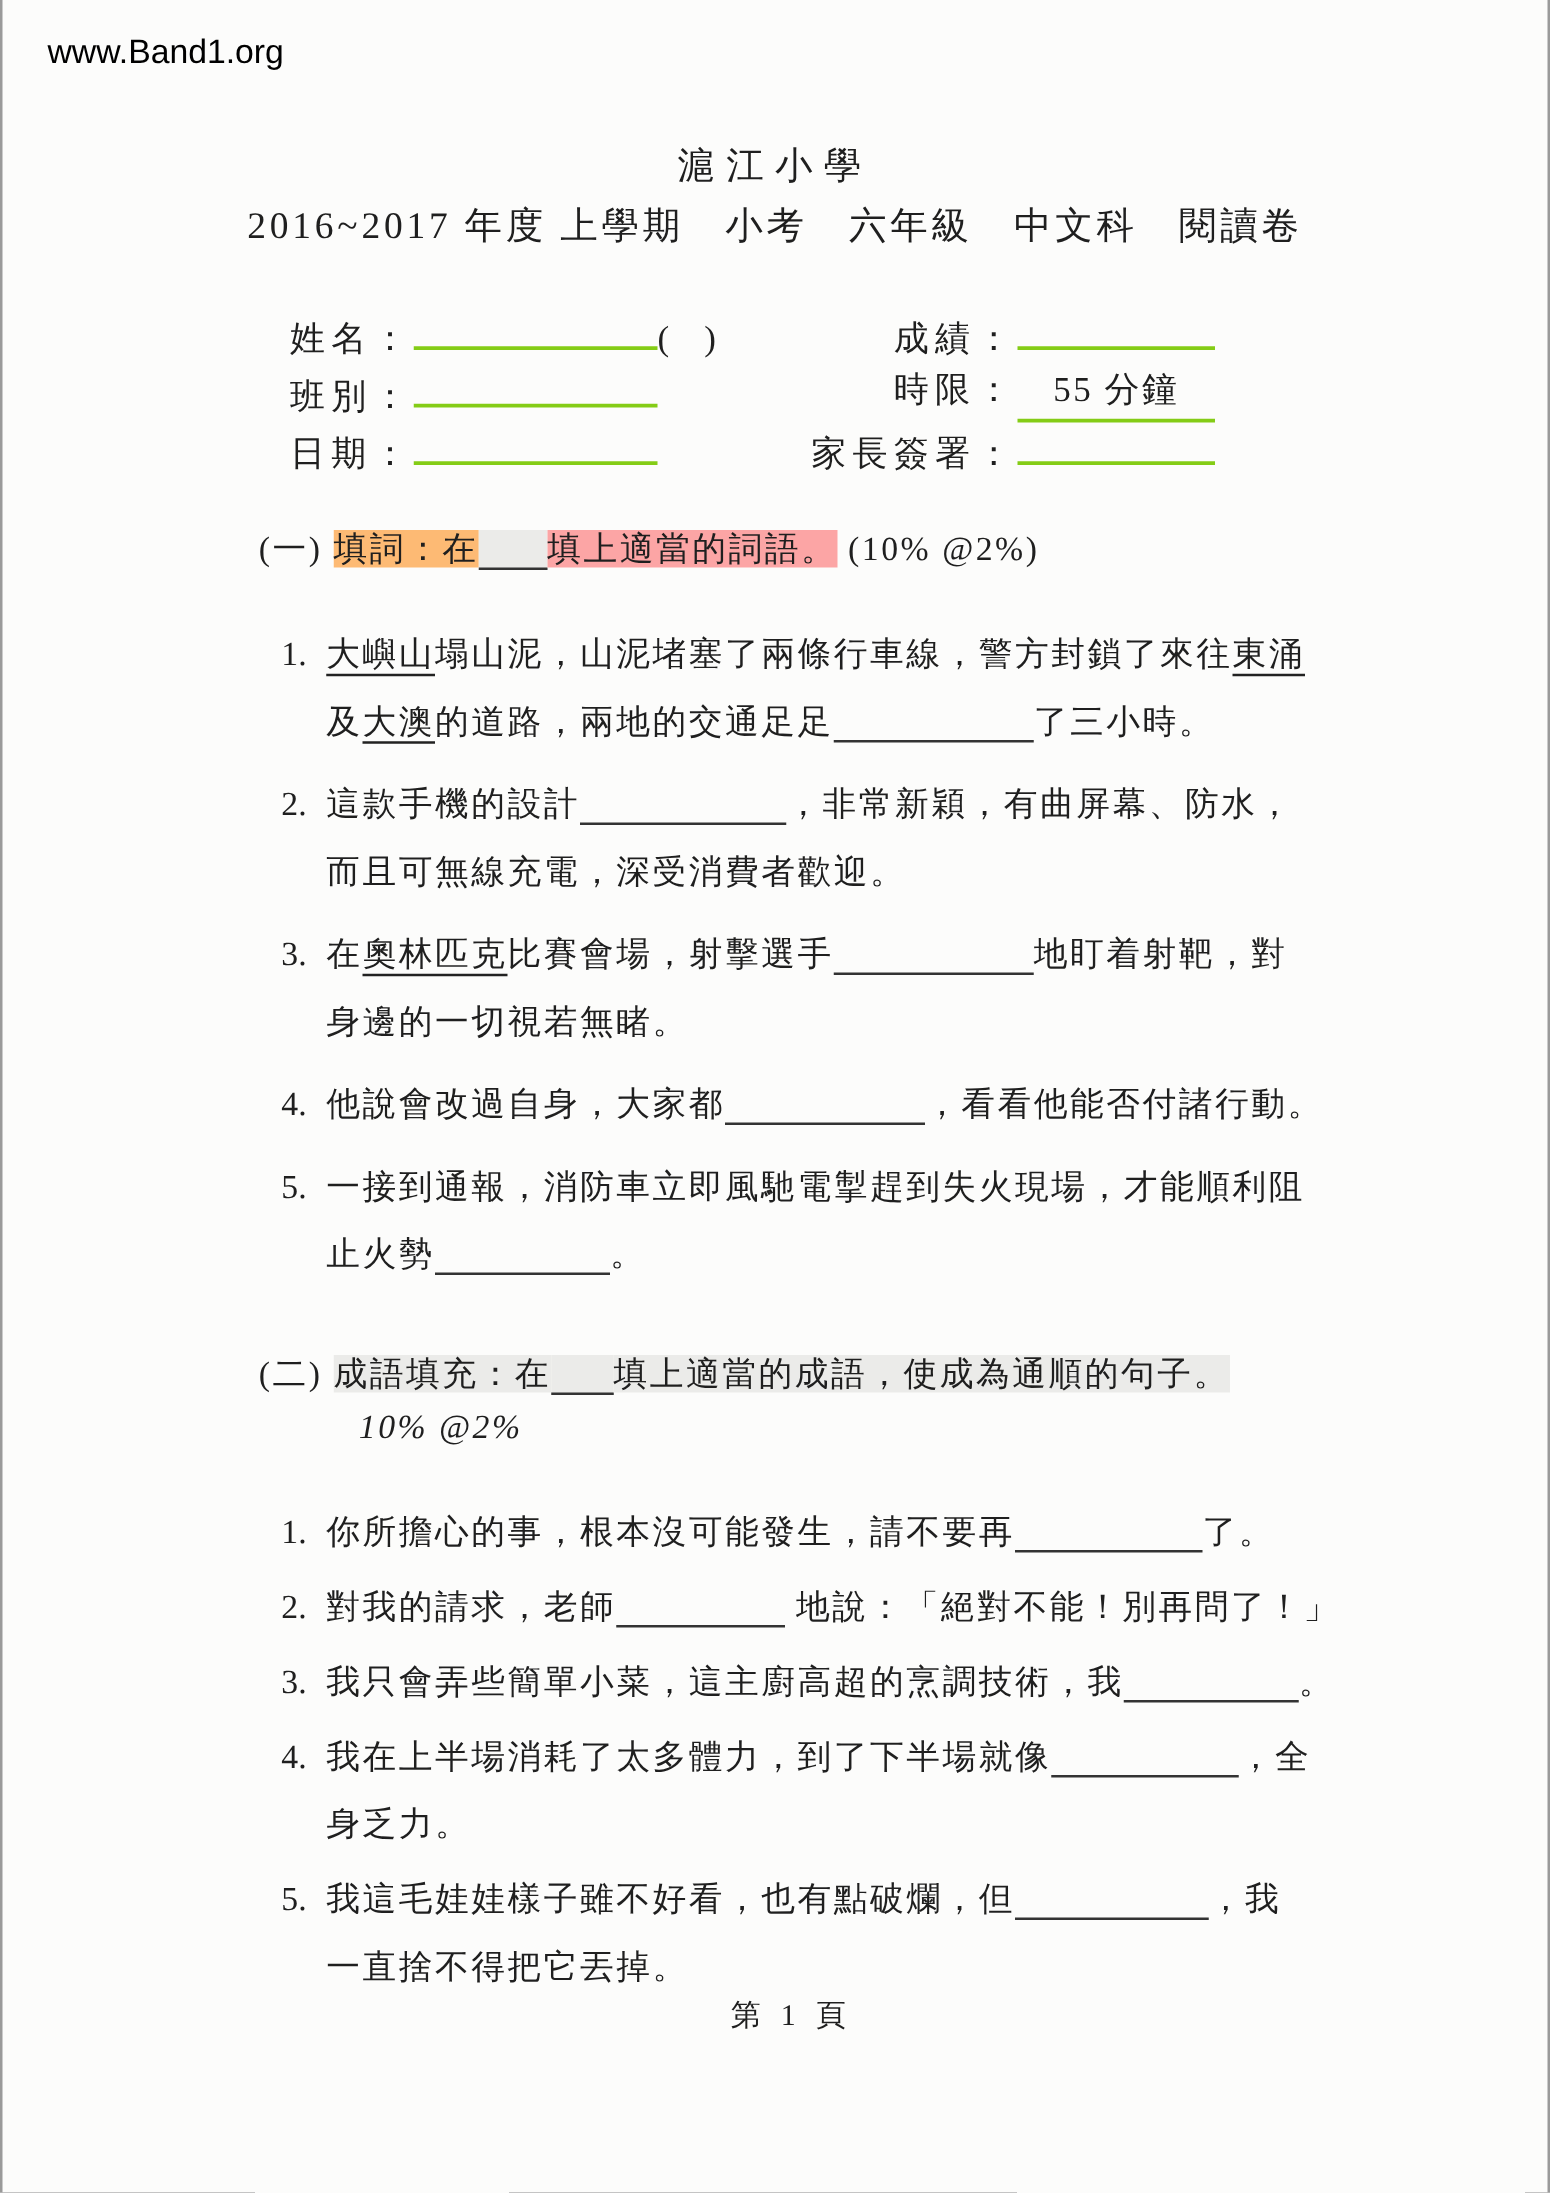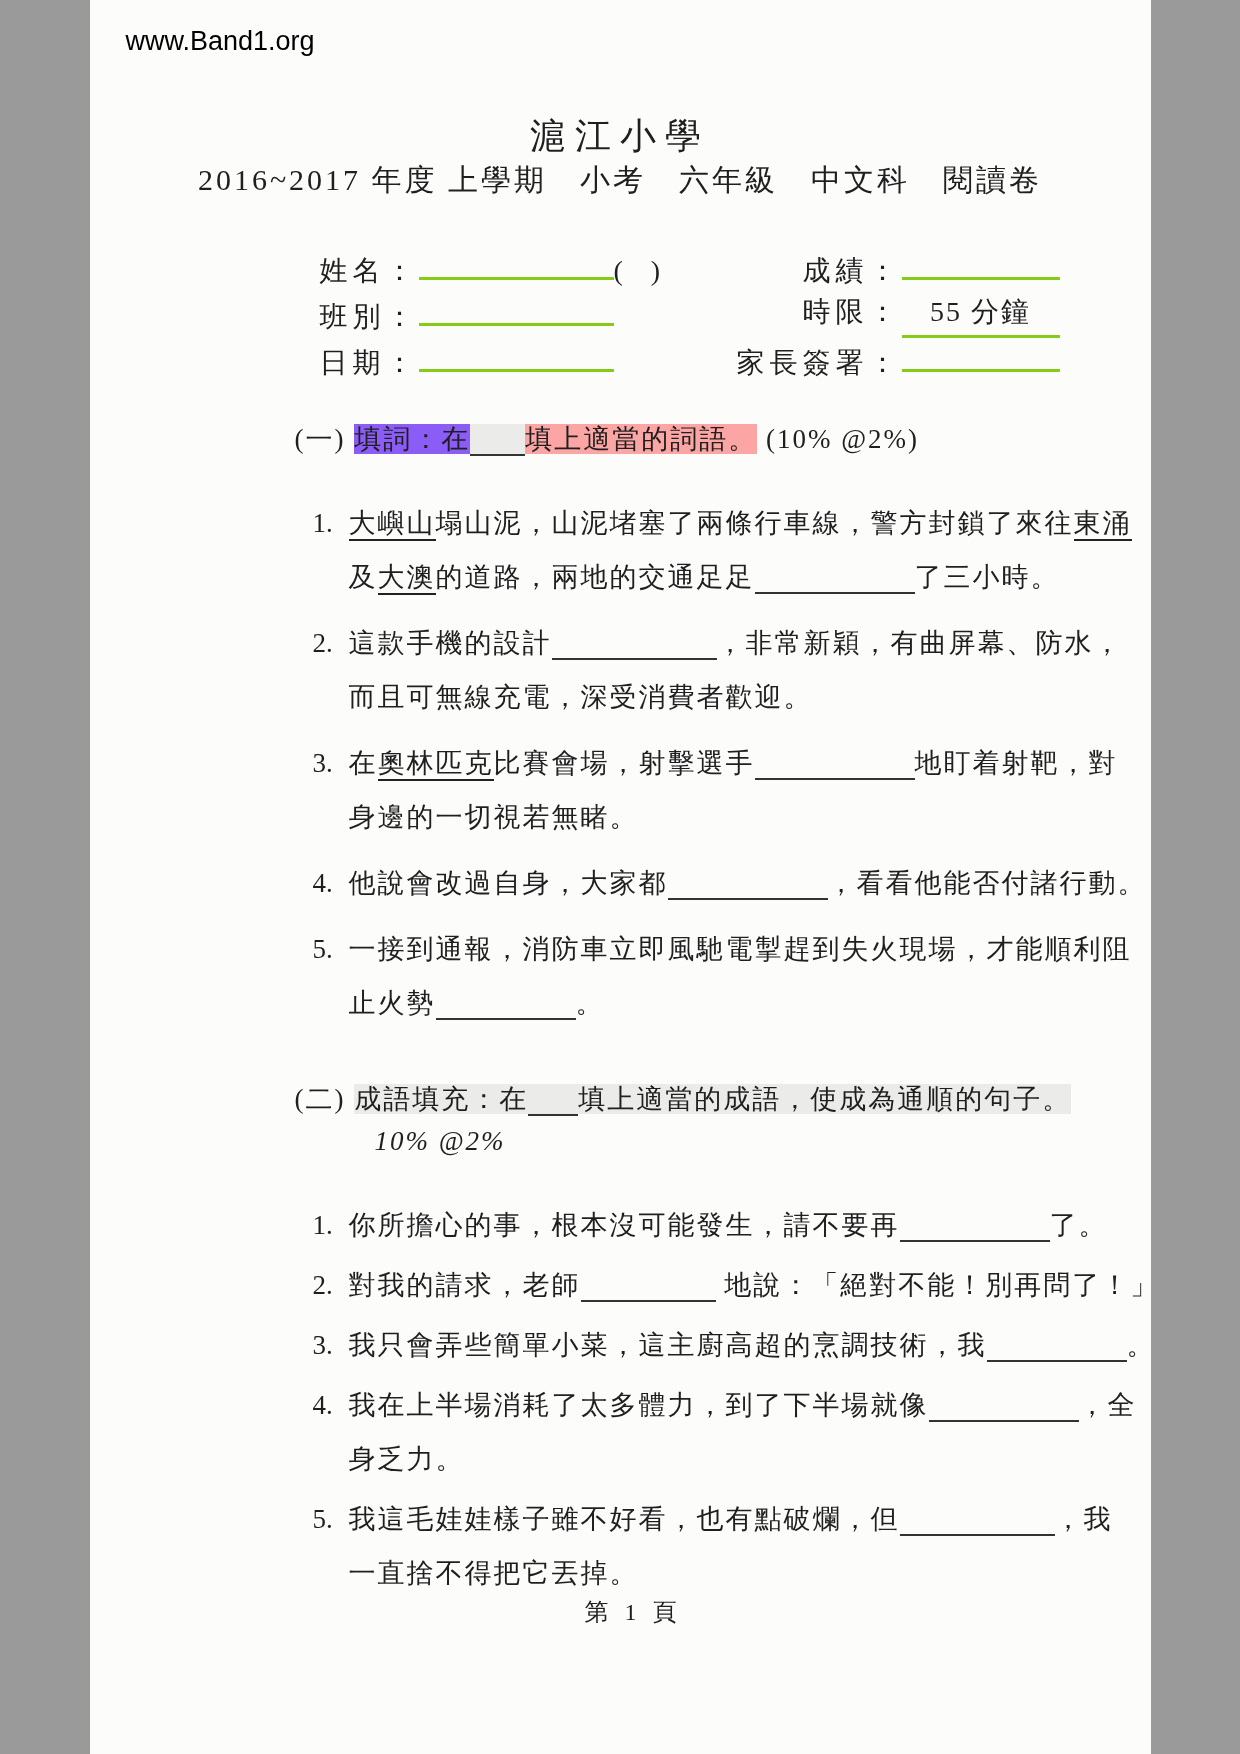--- a/index.html
+++ b/index.html
@@ -1,28 +1,28 @@
 <!DOCTYPE html>
 <html><head>
 <meta charset="utf-8">
 <style>
   html,body{margin:0;padding:0;background:#9a9a9a;}
   .page{
-    position:relative;width:1061px;height:1754px;margin:0 auto;
+    position:relative;width:1236px;height:1754px;margin:0 auto;
     background:#fcfcfb;color:#1f1f1f;overflow:hidden;
     font-family:"Liberation Serif","DejaVu Serif",serif;
   }
   .watermark{
     position:absolute;top:26px;left:36px;
     font-family:"Liberation Sans","DejaVu Sans",sans-serif;
     font-size:27px;color:#000;
   }
   .school{
     position:absolute;top:112px;left:0;width:100%;text-align:center;
-    font-size:36px;letter-spacing:9px;
+    font-size:30px;letter-spacing:9px;
   }
   .examline{
     position:absolute;top:160px;left:0;width:100%;text-align:center;
     font-size:30px;letter-spacing:3px;white-space:pre;
   }
   
   .form{position:absolute;top:247px;left:0;width:100%;font-size:28px;}
   .frow{position:absolute;display:flex;align-items:baseline;white-space:pre;}
   .frow .lbl{letter-spacing:5px;}
   .fl{left:230px;}
@@ -88,21 +88,21 @@
       <span class="lbl">時限：</span><span class="uline w-right filled">55 分鐘</span>
     </div>
     <div class="frow fr r3">
       <span class="lbl">家長簽署：</span><span class="uline w-right"></span>
     </div>
   </div>
 
   <main>
       <section class="section" id="section-1">
         <div class="heading">
-          <div class="hline"><span>(一) </span><span class="hl" style="background: #8b5cf6;">填詞：在</span><span class="blank hl" style="width: 55px; background: rgb(235, 235, 233);"></span><span class="hl" style="background: #fca5a5;">填上適當的詞語。</span><span> (10% @2%)</span></div>
+          <div class="hline"><span>(一) </span><span class="hl" style="background: #fdba74;">填詞：在</span><span class="blank hl" style="width: 55px; background: rgb(235, 235, 233);"></span><span class="hl" style="background: #fca5a5;">填上適當的詞語。</span><span> (10% @2%)</span></div>
         </div>
         <div class="question">
           <span class="qnum">1.</span>
           <div class="qline"><span class="uword">大嶼山</span><span>塌山泥，山泥堵塞了兩條行車線，警方封鎖了來往</span><span class="uword">東涌</span></div>
           <div class="qline"><span>及</span><span class="uword">大澳</span><span>的道路，兩地的交通足足</span><span class="blank" style="width: 160px;"></span><span>了三小時。</span></div>
         </div>
         <div class="question">
           <span class="qnum">2.</span>
           <div class="qline"><span>這款手機的設計</span><span class="blank" style="width: 165px;"></span><span>，非常新穎，有曲屏幕、防水，</span></div>
           <div class="qline"><span>而且可無線充電，深受消費者歡迎。</span></div>

